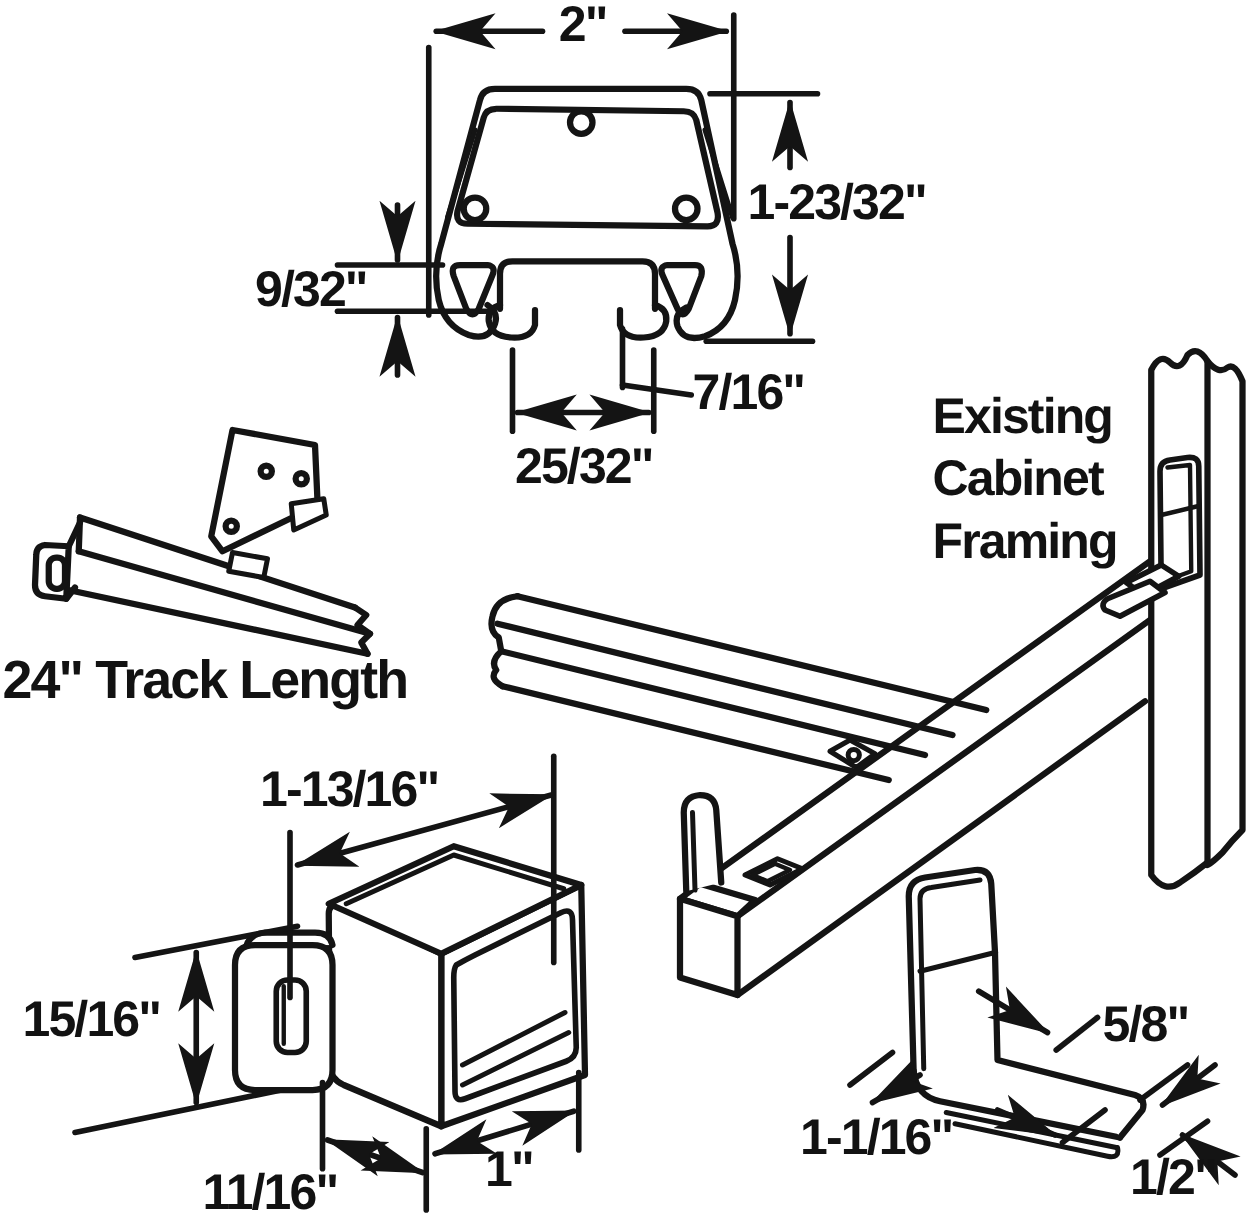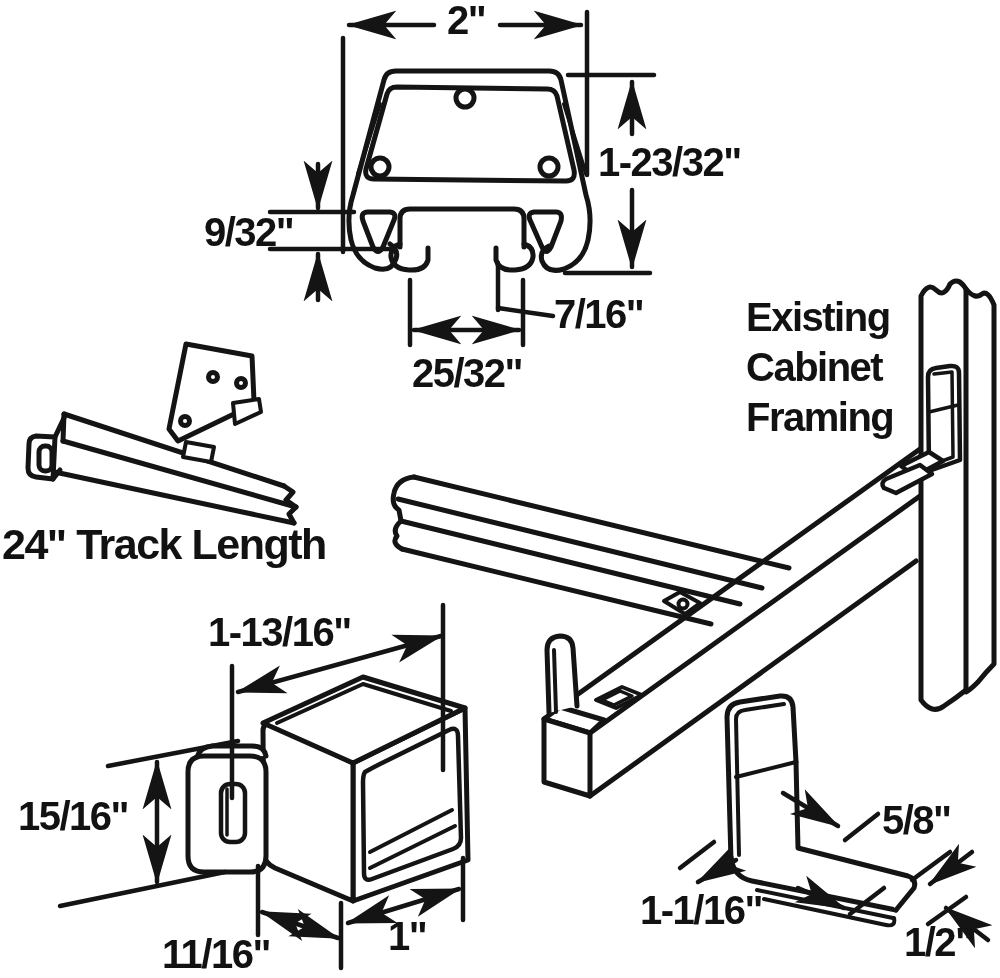--- a/index.html
+++ b/index.html
@@ -201,21 +201,21 @@
   </g>
 </svg>
 
 <div class="lbl" style="left:447px;top:0px">2"</div>
 <div class="lbl" style="left:598px;top:142px">1-23/32"</div>
 <div class="lbl" style="left:204px;top:212px">9/32"</div>
 <div class="lbl" style="left:554px;top:294px">7/16"</div>
 <div class="lbl" style="left:412px;top:353px">25/32"</div>
 
 <div class="lbl big" style="left:2px;top:522px">24" Track Length</div>
-<div class="lbl multi" style="left:746px;top:292px">Existing
+<div class="lbl multi" style="left:746px;top:308px">Existing
 Cabinet
 Framing</div>
 
 <div class="lbl" style="left:208px;top:612px">1-13/16"</div>
 <div class="lbl" style="left:18px;top:796px">15/16"</div>
 <div class="lbl" style="left:162px;top:934px">11/16"</div>
 <div class="lbl" style="left:388px;top:916px">1"</div>
 
 <div class="lbl" style="left:882px;top:800px">5/8"</div>
 <div class="lbl" style="left:640px;top:890px">1-1/16"</div>

